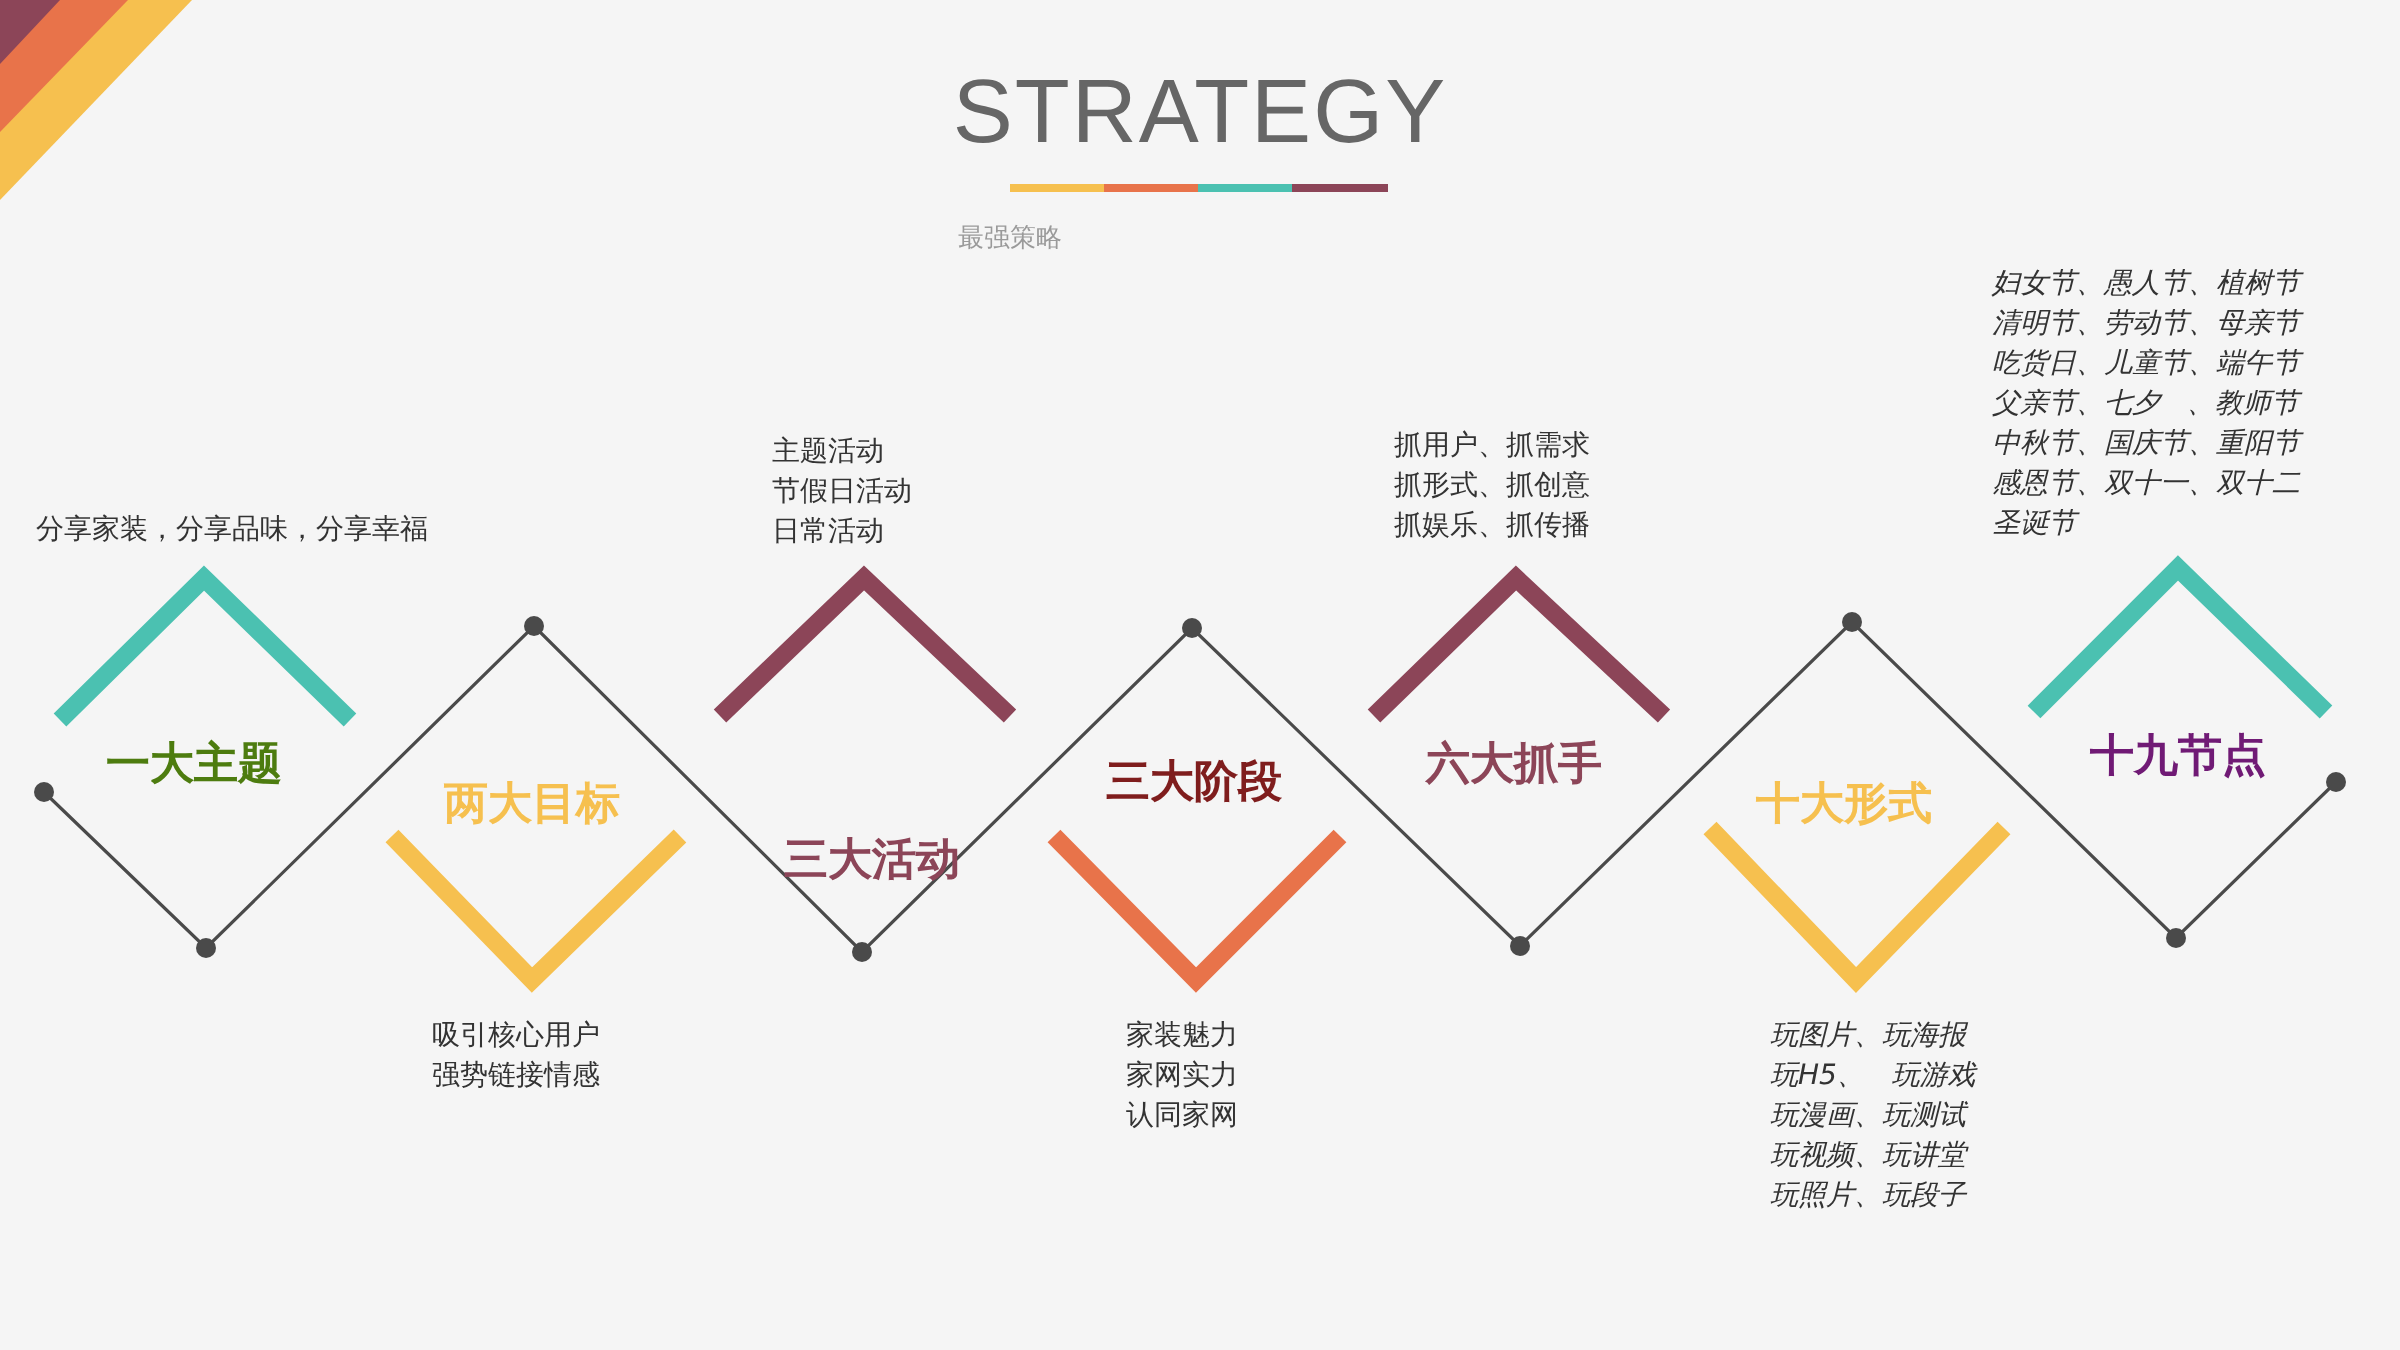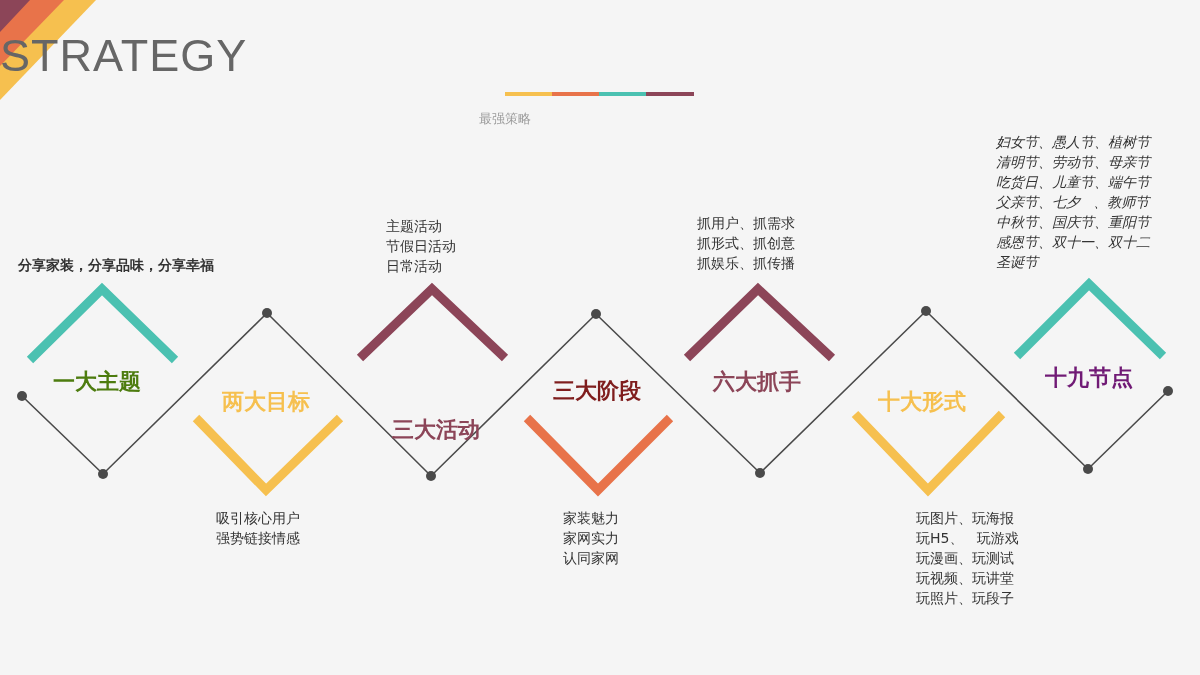--- a/index.html
+++ b/index.html
@@ -3,21 +3,21 @@
 <meta charset="utf-8">
 <style>
   html, body { margin: 0; padding: 0; }
   body {
     width: 1200px; height: 675px; position: relative; overflow: hidden;
     background: #f5f5f5;
     font-family: "DejaVu Sans", "Liberation Sans", sans-serif;
   }
   .abs { position: absolute; }
   .title {
-    left: 0; width: 1200px; top: 30px; 
+    left: 0; width: 1200px; top: 30px; text-align: center;
     font-family: "Liberation Sans", "DejaVu Sans", sans-serif;
     font-size: 45px; color: #666666; letter-spacing: 1px;
   }
   .subtitle {
     left: 0; width: 1010px; top: 110px; text-align: center;
     font-size: 13px; color: #9a9a9a;
   }
   .uline { top: 92px; height: 4px; }
   .heading {
     font-size: 22px; font-weight: bold; white-space: nowrap;
@@ -62,21 +62,21 @@
   </g>
 </svg>
 
 <div class="abs title">STRATEGY</div>
 <div class="abs uline" style="left:505px;width:47px;background:#f6c04f;"></div>
 <div class="abs uline" style="left:552px;width:47px;background:#e8734a;"></div>
 <div class="abs uline" style="left:599px;width:47px;background:#4bc1b1;"></div>
 <div class="abs uline" style="left:646px;width:48px;background:#8c4558;"></div>
 <div class="abs subtitle">最强策略</div>
 
-<div class="abs desc" style="left:18px;top:255px;font-weight:bold;">分享家装，分享品味，分享幸福</div>
+<div class="abs desc" style="left:18px;top:255px;">分享家装，分享品味，分享幸福</div>
 <div class="abs heading" style="left:97px;top:367px;color:#4d7c0f;">一大主题</div>
 
 <div class="abs heading" style="left:266px;top:387px;color:#f6c04f;">两大目标</div>
 <div class="abs desc" style="left:216px;top:508px;">吸引核心用户
 强势链接情感</div>
 
 <div class="abs desc" style="left:386px;top:216px;">主题活动
 节假日活动
 日常活动</div>
 <div class="abs heading" style="left:436px;top:367px;color:#8c4558;margin-top:48px;">三大活动</div>
@@ -85,21 +85,21 @@
 <div class="abs desc" style="left:563px;top:508px;">家装魅力
 家网实力
 认同家网</div>
 
 <div class="abs desc" style="left:697px;top:213px;">抓用户、抓需求
 抓形式、抓创意
 抓娱乐、抓传播</div>
 <div class="abs heading" style="left:757px;top:367px;color:#8c4558;">六大抓手</div>
 
 <div class="abs heading" style="left:922px;top:387px;color:#f6c04f;">十大形式</div>
-<div class="abs desc" style="left:916px;top:508px;">玩图片、玩海报
+<div class="abs desc" style="left:885px;top:508px;font-style:italic;">玩图片、玩海报
 玩H5、   玩游戏
 玩漫画、玩测试
 玩视频、玩讲堂
 玩照片、玩段子</div>
 
 <div class="abs desc" style="left:996px;top:132px;font-style:italic;">妇女节、愚人节、植树节
 清明节、劳动节、母亲节
 吃货日、儿童节、端午节
 父亲节、七夕   、教师节
 中秋节、国庆节、重阳节

